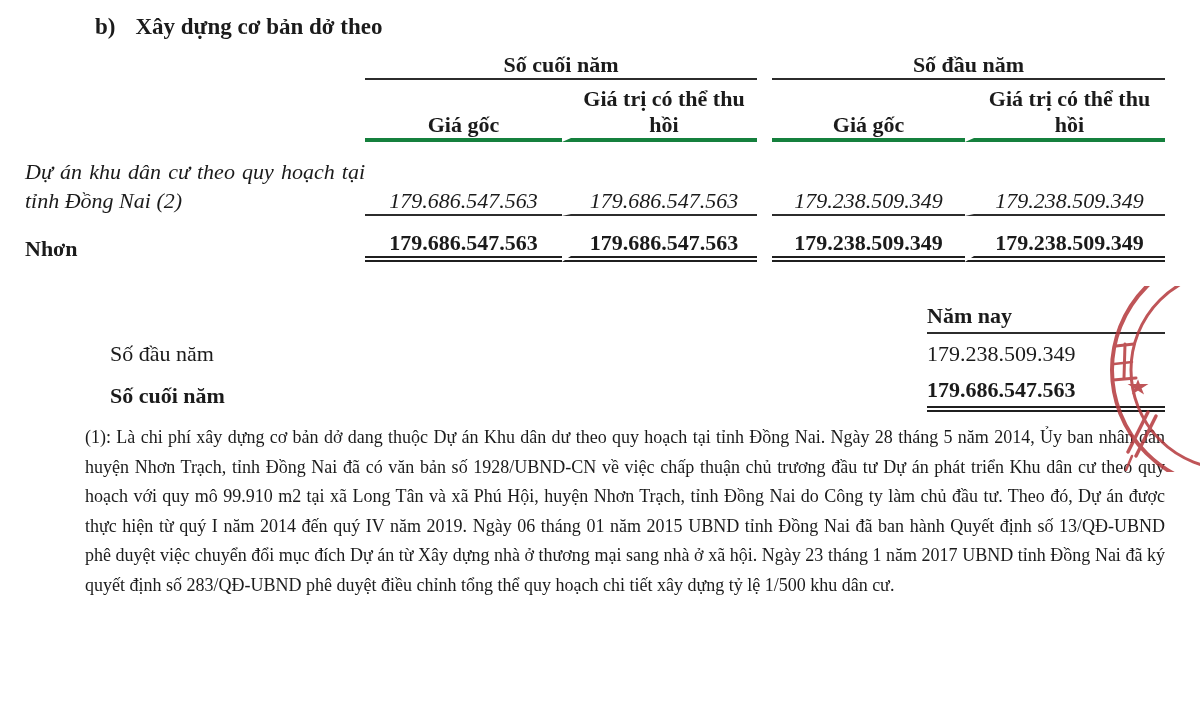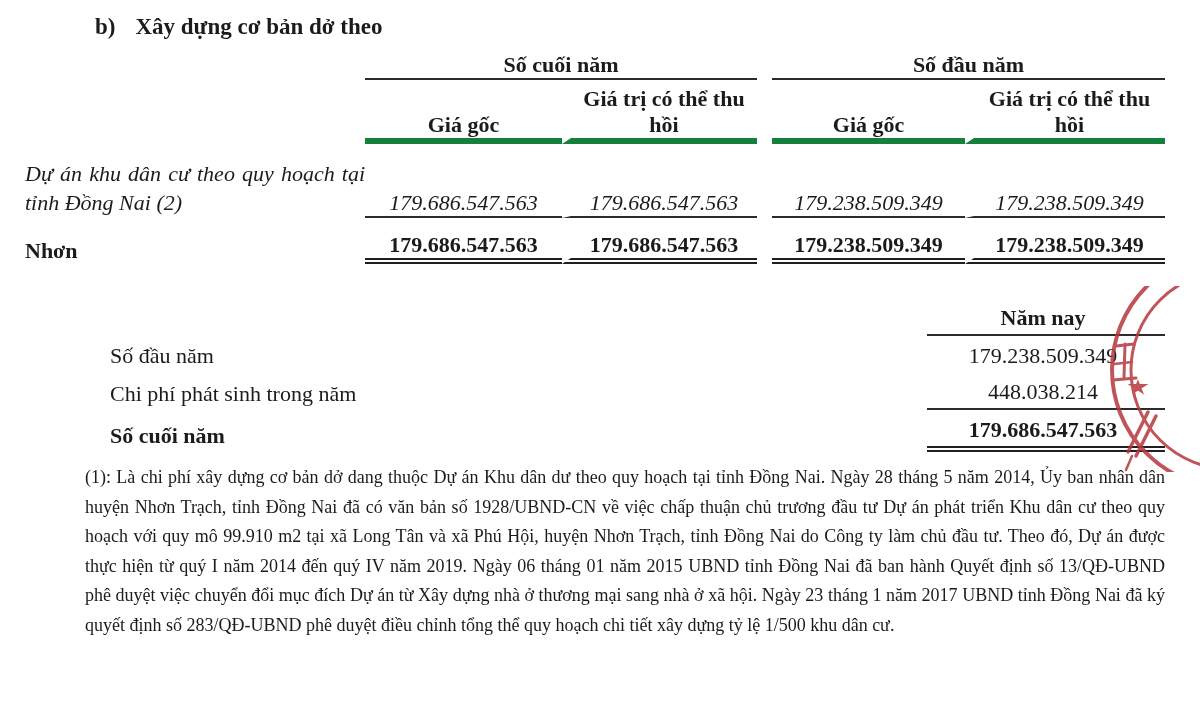--- a/index.html
+++ b/index.html
@@ -47,21 +47,21 @@
     font-weight: bold;
     border-bottom: 2px solid #2c2c2c;
     padding-bottom: 1px;
   }
 
   tr.sub-row td { height: 58px; }
   td.sub {
     text-align: center;
     font-weight: bold;
     line-height: 1.18;
-    border-bottom: 6px solid #15803d;
+    border-bottom: 4px solid #15803d;
     padding-bottom: 3px;
   }
   td.gapless { border-left: 9px solid transparent; }
 
   tr.data-row td { height: 72px; }
   td.rowlabel {
     font-style: italic;
     text-align: justify;
     line-height: 1.35;
     padding-right: 6px;
@@ -92,21 +92,21 @@
     font-size: 22px;
   }
   .t2row {
     display: flex;
     align-items: flex-end;
   }
   .t2label { margin-left: 85px; padding-bottom: 3px; }
   .t2val {
     margin-left: auto;
     width: 232px;
-    text-align: center;
+    text-align: left;
     padding: 3px 6px 3px 0;
     white-space: nowrap;
   }
   .t2 .hdr        { font-weight: bold; }
   .t2 .u-single   { border-bottom: 2px solid #2c2c2c; }
   .t2 .u-double   { border-bottom: 6px double #1f1f1f; }
   .t2 .bold       { font-weight: bold; }
   .t2row + .t2row { margin-top: 4px; }
 
   
@@ -182,24 +182,20 @@
 
 <div class="t2">
   <div class="t2row">
     <span class="t2val hdr u-single">Năm nay</span>
   </div>
   <div class="t2row">
     <span class="t2label">Số đầu năm</span>
     <span class="t2val">179.238.509.349</span>
   </div>
   <div class="t2row">
-    <span class="t2label">Chi phí phát sinh trong năm</span>
-    <span class="t2val u-single">448.038.214</span>
-  </div>
-  <div class="t2row">
     <span class="t2label bold">Số cuối năm</span>
     <span class="t2val bold u-double">179.686.547.563</span>
   </div>
 </div>
 
 <p class="footnote">(1): Là chi phí xây dựng cơ bản dở dang thuộc Dự án Khu dân dư theo quy hoạch tại tỉnh Đồng Nai. Ngày 28 tháng 5 năm 2014, Ủy ban nhân dân huyện Nhơn Trạch, tỉnh Đồng Nai đã có văn bản số 1928/UBND-CN về việc chấp thuận chủ trương đầu tư Dự án phát triển Khu dân cư theo quy hoạch với quy mô 99.910 m2 tại xã Long Tân và xã Phú Hội, huyện Nhơn Trạch, tỉnh Đồng Nai do Công ty làm chủ đầu tư. Theo đó, Dự án được thực hiện từ quý I năm 2014 đến quý IV năm 2019. Ngày 06 tháng 01 năm 2015 UBND tỉnh Đồng Nai đã ban hành Quyết định số 13/QĐ-UBND phê duyệt việc chuyển đổi mục đích Dự án từ Xây dựng nhà ở thương mại sang nhà ở xã hội. Ngày 23 tháng 1 năm 2017 UBND tỉnh Đồng Nai đã ký quyết định số 283/QĐ-UBND phê duyệt điều chỉnh tổng thể quy hoạch chi tiết xây dựng tỷ lệ 1/500 khu dân cư.</p>
 
 <svg class="stamp" viewBox="0 0 102 186">
   <g stroke="#b5383c" fill="none" stroke-linecap="round">
 

